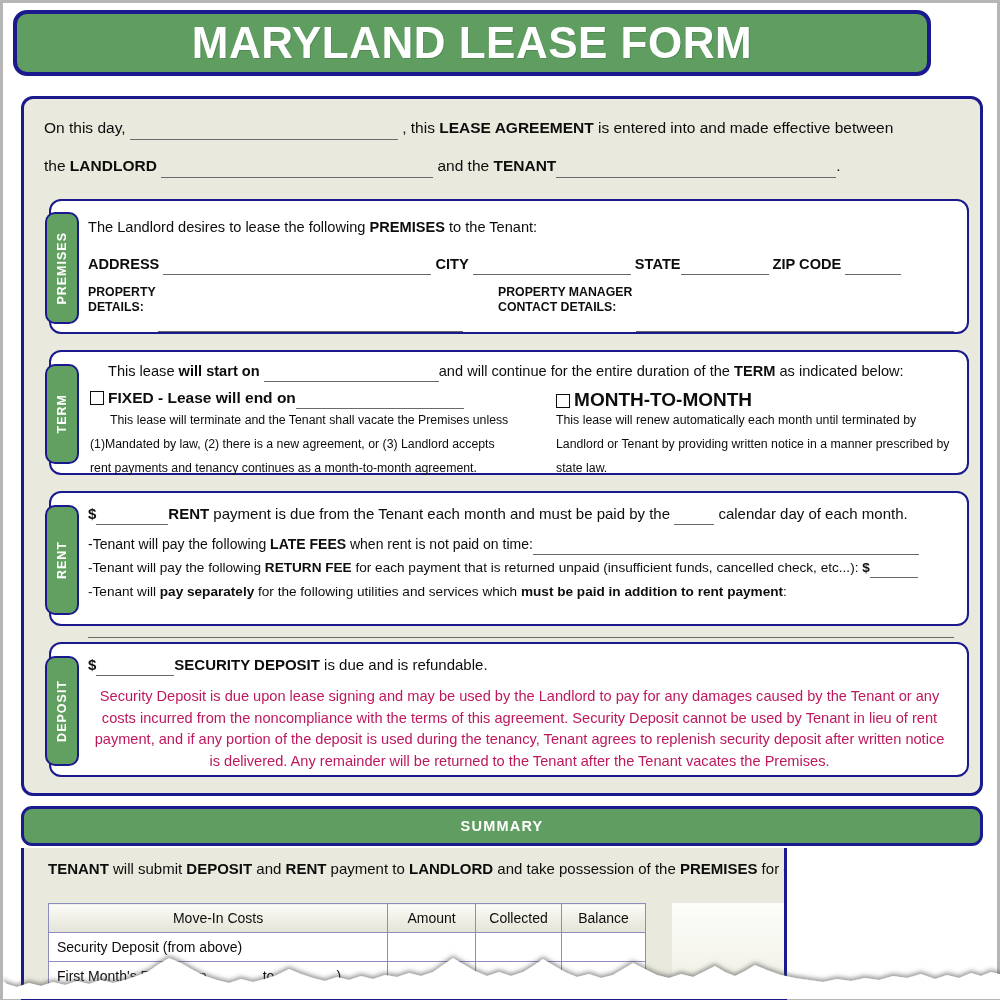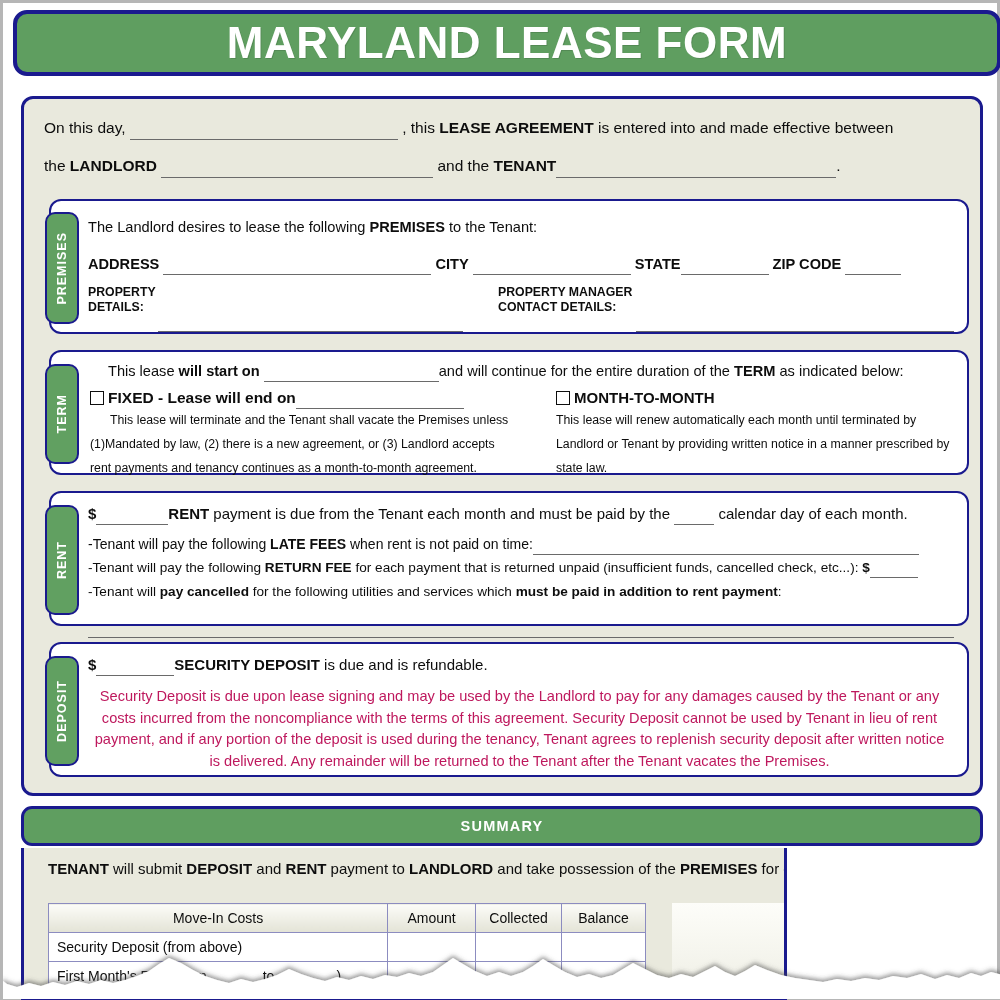--- a/index.html
+++ b/index.html
@@ -13,21 +13,21 @@
     position: relative;
     width: 1000px; height: 1000px;
     background: #ffffff;
     border: 3px solid #b6b6b6;
   }
 
   
   #title-bar {
     position: absolute;
     left: 10px; top: 7px;
-    width: 988px; height: 66px;
+    width: 918px; height: 66px;
     background: #5f9e60;
     border: 4px solid #1a1a8e;
     border-radius: 14px;
     display: flex; align-items: center; justify-content: center;
   }
   #title-bar .title-text {
     color: #ffffff;
     font-size: 44px;
     font-weight: bold;
     letter-spacing: 0.5px;
@@ -265,21 +265,21 @@
         <div class="txt" style="top:37px; left:2px;">
           <span class="cbox"></span>
           <b style="font-size:15.5px;">FIXED  -  Lease will end on</b><span class="uline" style="width:168px;">&nbsp;</span>
         </div>
         <div class="txt small" style="top:61px; left:2px;margin-left:20px;">This lease will terminate and the Tenant shall vacate the Premises unless</div>
         <div class="txt small" style="top:85px; left:2px;">(1)Mandated by law, (2) there is a new agreement, or (3) Landlord accepts</div>
         <div class="txt small" style="top:109px; left:2px;">rent payments and tenancy continues as a month-to-month agreement.</div>
 
         <div class="txt" style="top:37px; left:468px;">
           <span class="cbox"></span>
-          <b style="font-size:15px;margin-top:8px;">MONTH-TO-MONTH</b>
+          <b style="font-size:19px;margin-top:8px;">MONTH-TO-MONTH</b>
         </div>
         <div class="txt small" style="top:61px; left:468px;">This lease will renew automatically each month until terminated by</div>
         <div class="txt small" style="top:85px; left:468px;">Landlord or Tenant by providing written notice in a manner prescribed by</div>
         <div class="txt small" style="top:109px; left:468px;">state law.</div>
       </div>
     </div>
 
     <div class="section sec-rent">
       <div class="tab tab-rent">
         <span>RENT</span>
@@ -294,21 +294,21 @@
         <div class="txt" style="top:43px; left:0; font-size:14px;">
           <span>-Tenant will pay the following </span><b>LATE FEES</b><span> when rent is not paid on time:</span><span class="uline" style="width:386px;">&nbsp;</span>
         </div>
 
         <div class="txt" style="top:67px; left:0; font-size:13.6px;">
           <span>-Tenant will pay the following </span><b>RETURN FEE</b><span> for each payment that is returned unpaid (insufficient funds, cancelled check, etc...):</span>
           <b>$</b><span class="uline" style="width:48px;">&nbsp;</span>
         </div>
 
         <div class="txt" style="top:91px; left:0; font-size:13.6px;">
-          <span>-Tenant will </span><b>pay cancelled</b><span> for the following utilities and services which </span><b>must be paid in addition to rent payment</b><span>:</span>
+          <span>-Tenant will </span><b>pay separately</b><span> for the following utilities and services which </span><b>must be paid in addition to rent payment</b><span>:</span>
         </div>
 
         <span class="uline" style="position:absolute; top:126px; left:0; width:866px;">&nbsp;</span>
       </div>
     </div>
 
     <div class="section sec-deposit">
       <div class="tab tab-deposit">
         <span>DEPOSIT</span>
       </div>

